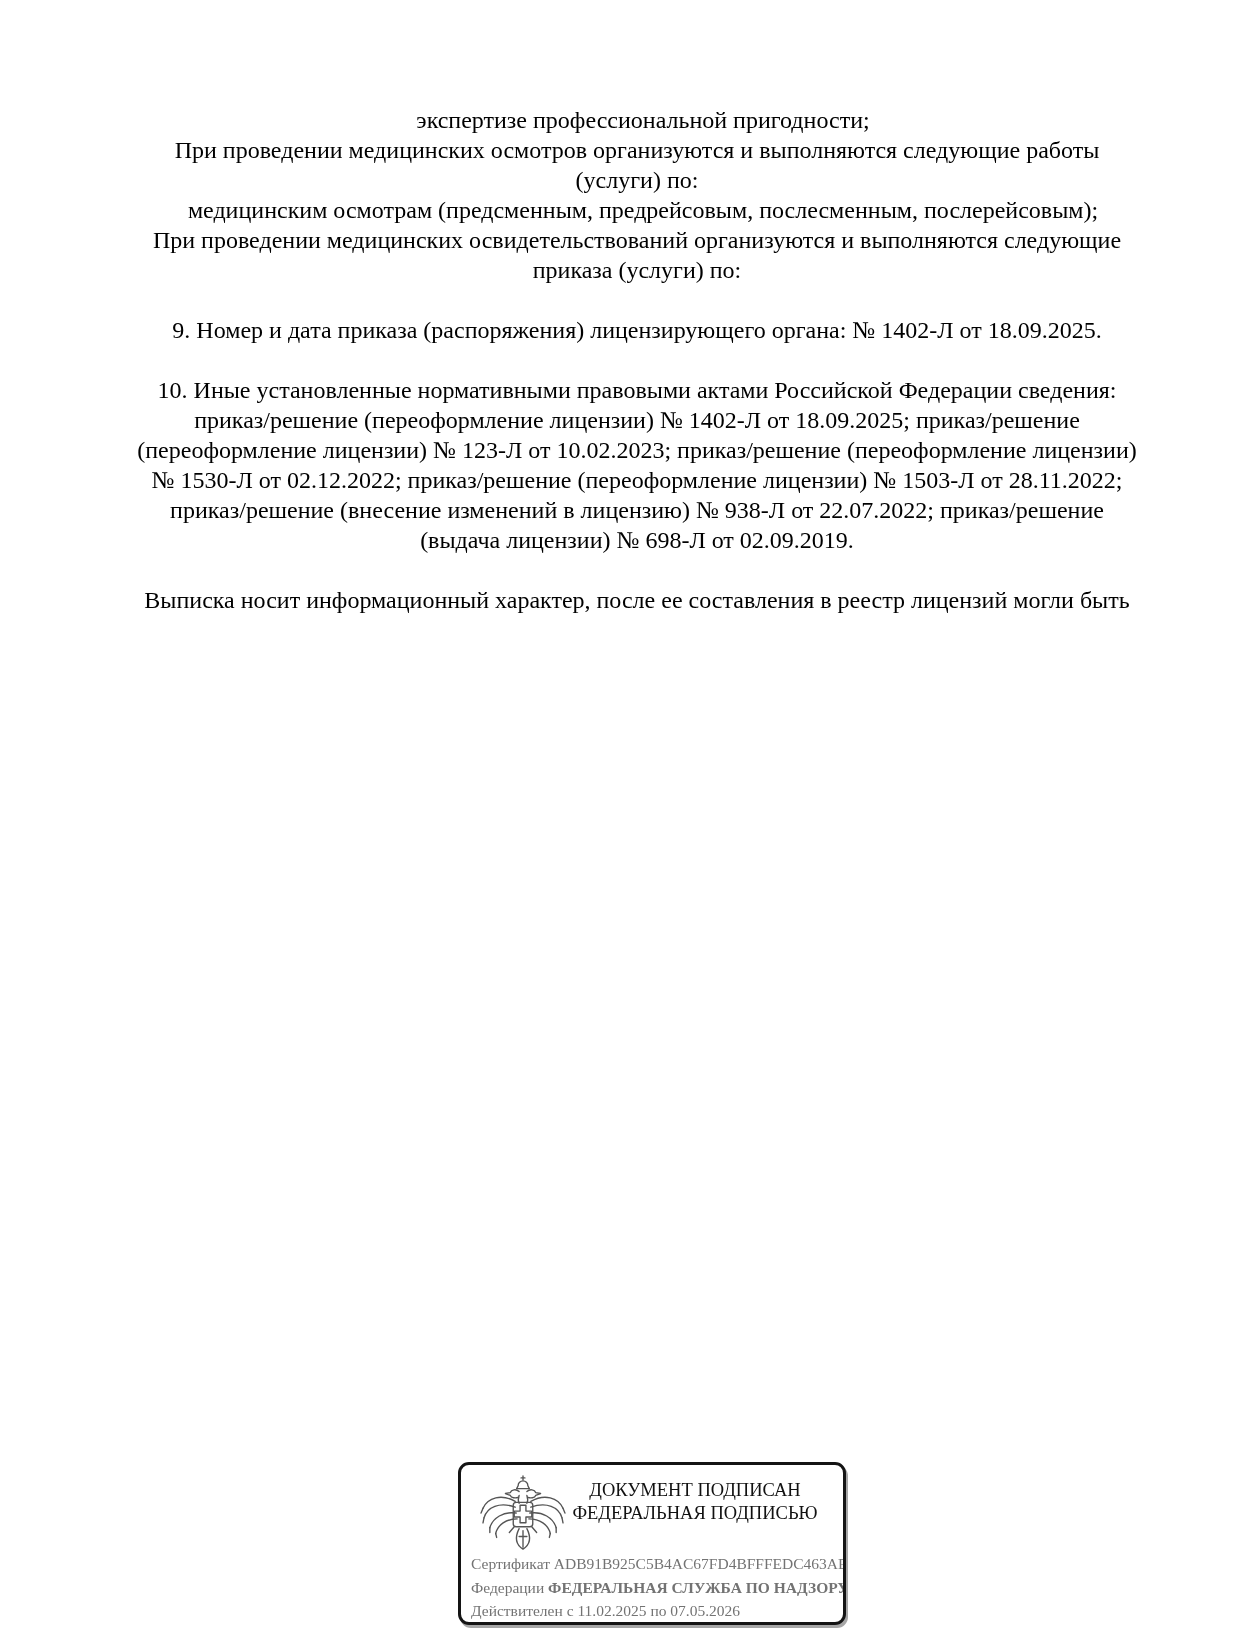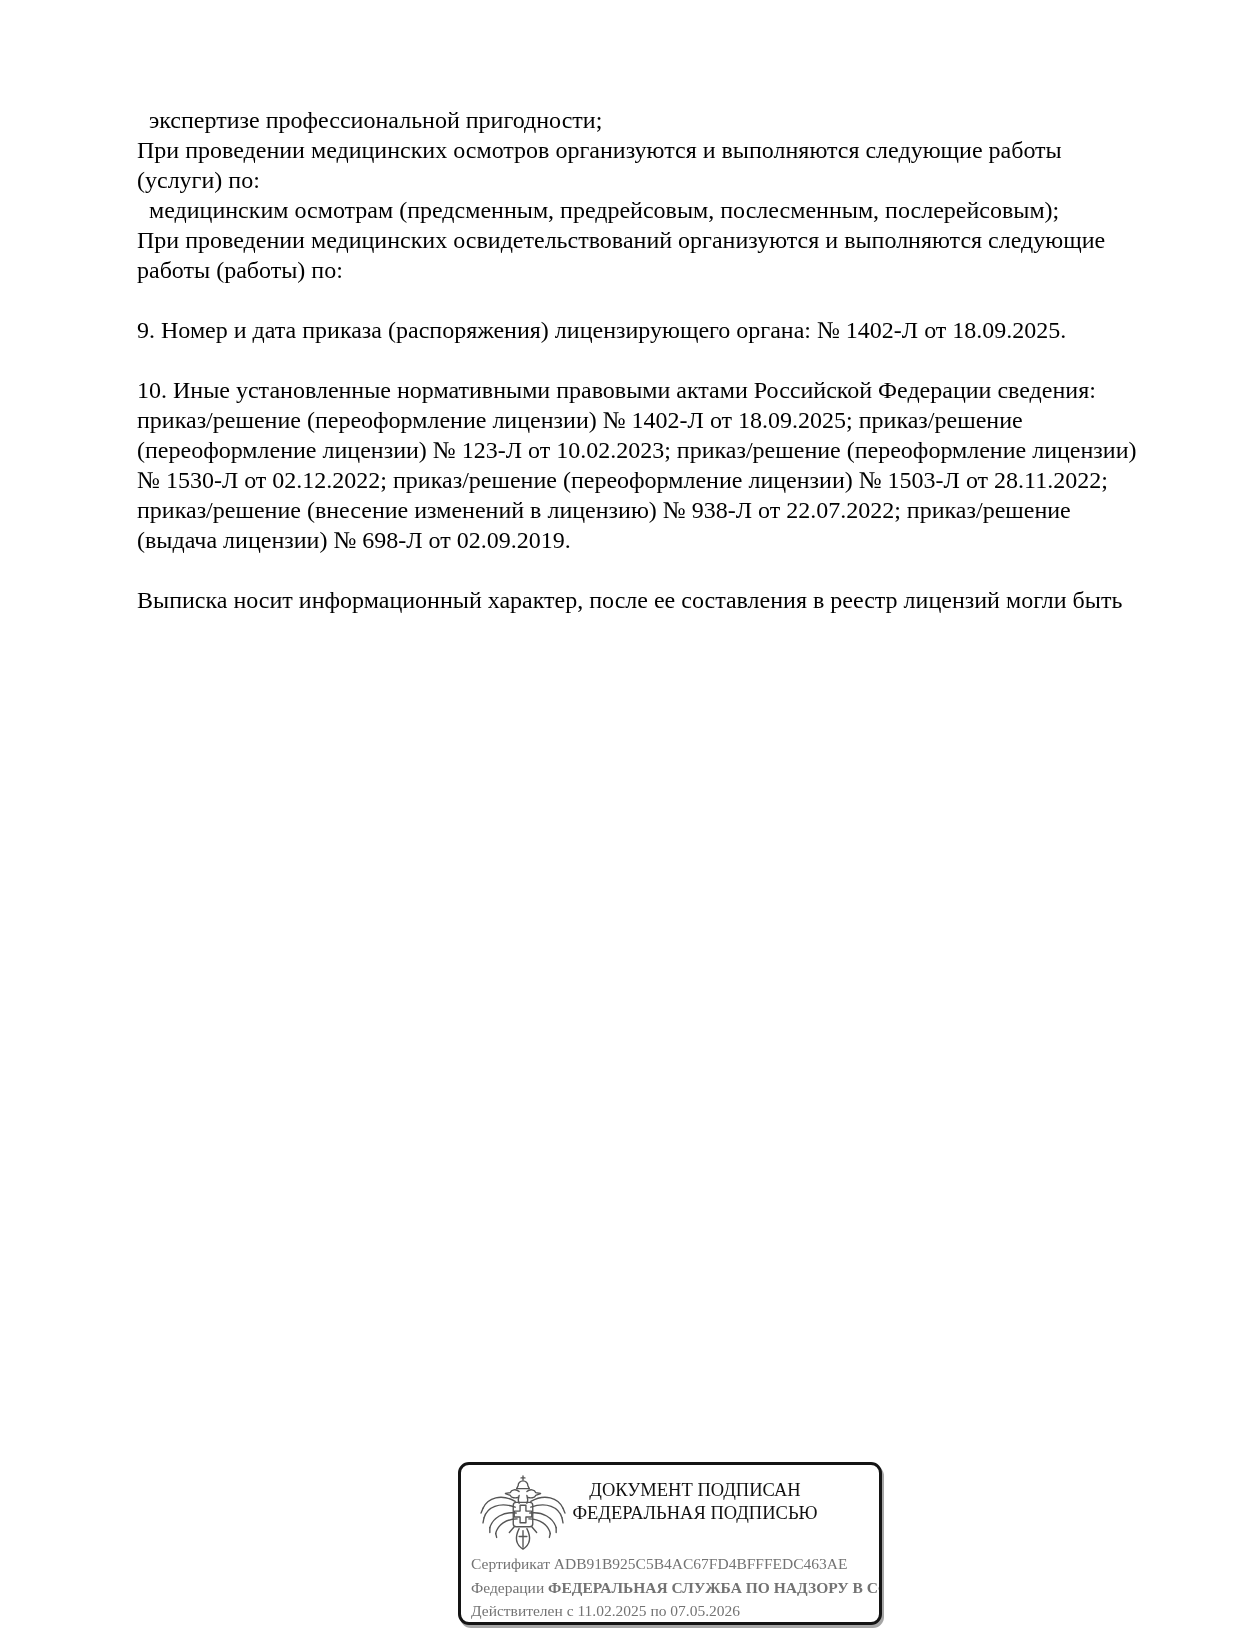--- a/index.html
+++ b/index.html
@@ -16,26 +16,27 @@
     position: absolute;
     left: 137px;
     top: 105px;
     width: 1000px;
     font-size: 24px;
   }
   .line {
     height: 30px;
     line-height: 30px;
     white-space: pre;
+    text-align: center;
   }
   .stamp {
     position: absolute;
     left: 458px;
     top: 1462px;
-    width: 424px;
+    width: 388px;
     height: 163px;
     border: 3px solid #141414;
     border-radius: 11px;
     box-sizing: border-box;
     overflow: hidden;
     background: #ffffff;
     box-shadow: 2px 3px 0 rgba(0,0,0,0.35);
   }
   .emblem {
     position: absolute;
@@ -69,21 +70,21 @@
 <body>
 
 <div class="page">
 
   <div class="body-text">
     <div class="line">  экспертизе профессиональной пригодности;</div>
     <div class="line">При проведении медицинских осмотров организуются и выполняются следующие работы</div>
     <div class="line">(услуги) по:</div>
     <div class="line">  медицинским осмотрам (предсменным, предрейсовым, послесменным, послерейсовым);</div>
     <div class="line">При проведении медицинских освидетельствований организуются и выполняются следующие</div>
-    <div class="line">работы (работы) по:</div>
+    <div class="line">приказа (услуги) по:</div>
     <div class="line"></div>
     <div class="line">9. Номер и дата приказа (распоряжения) лицензирующего органа: № 1402-Л от 18.09.2025.</div>
     <div class="line"></div>
     <div class="line">10. Иные установленные нормативными правовыми актами Российской Федерации сведения:</div>
     <div class="line">приказ/решение (переоформление лицензии) № 1402-Л от 18.09.2025; приказ/решение</div>
     <div class="line">(переоформление лицензии) № 123-Л от 10.02.2023; приказ/решение (переоформление лицензии)</div>
     <div class="line">№ 1530-Л от 02.12.2022; приказ/решение (переоформление лицензии) № 1503-Л от 28.11.2022;</div>
     <div class="line">приказ/решение (внесение изменений в лицензию) № 938-Л от 22.07.2022; приказ/решение</div>
     <div class="line">(выдача лицензии) № 698-Л от 02.09.2019.</div>
     <div class="line"></div>

